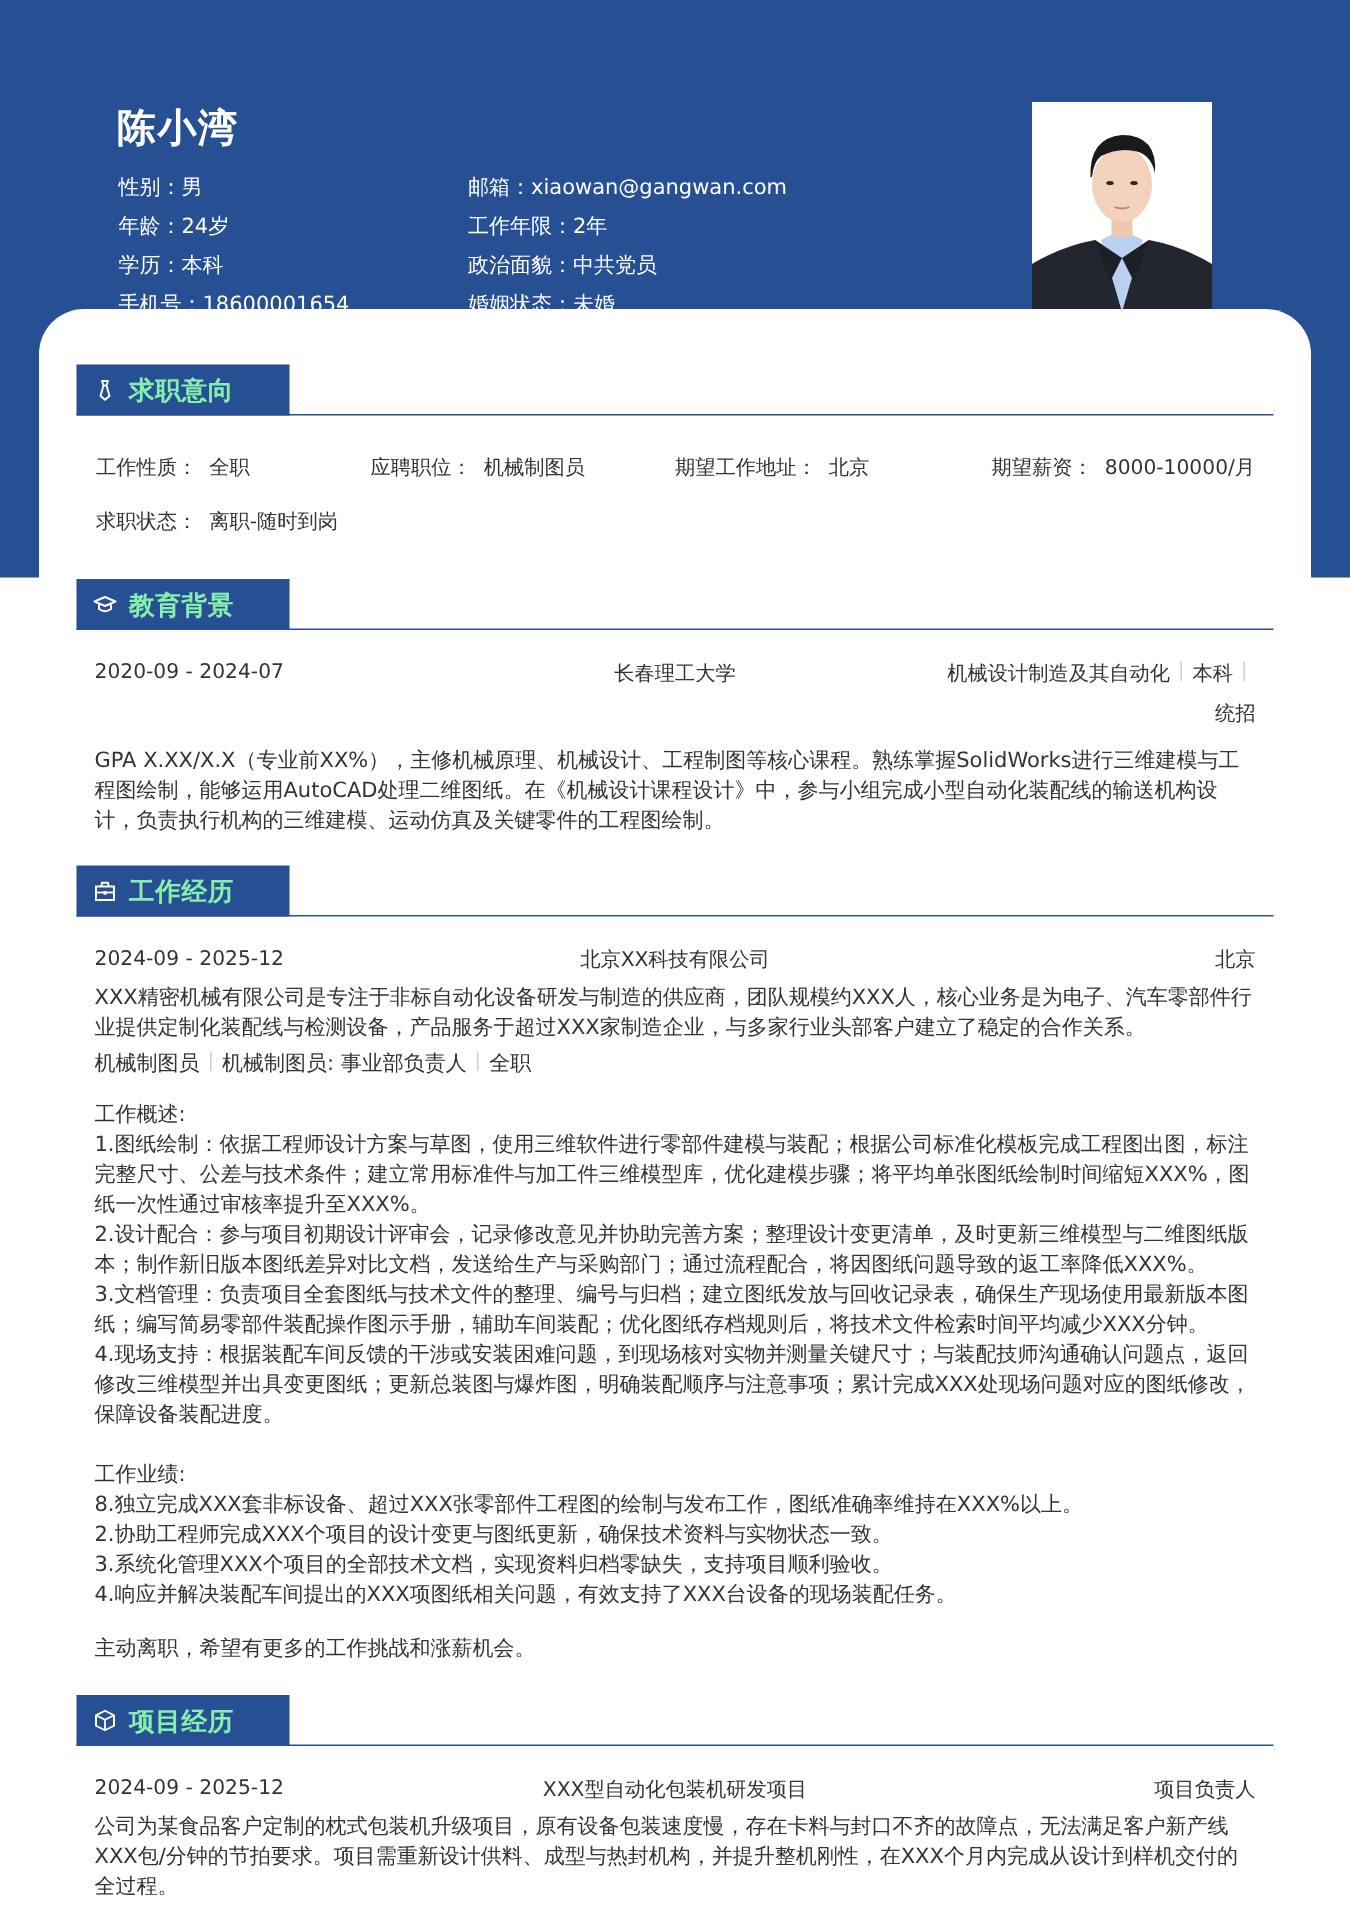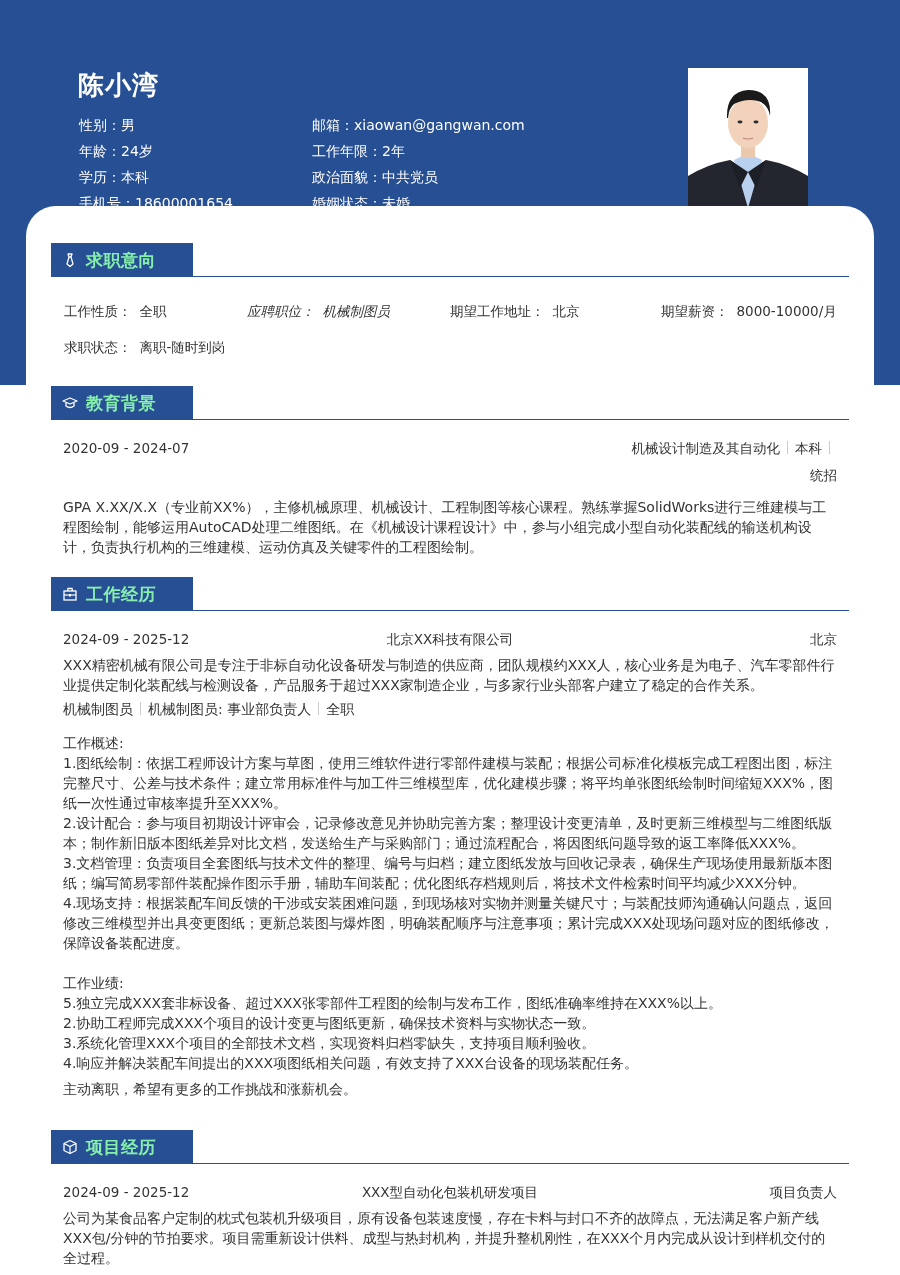--- a/index.html
+++ b/index.html
@@ -80,21 +80,21 @@
       <span class="sec-icon">
         <svg width="16" height="16" viewBox="0 0 16 16">
             <path d="M6 2 L10 2 L9 5 L7 5 Z M7 5 L9 5 L11 12 L8 14.5 L5 12 Z" fill="none" stroke="#ffffff" stroke-width="1.3" stroke-linejoin="round"></path>
           </svg>
       </span>
       <span class="sec-title">求职意向</span>
     </div>
   </div>
   <div class="intent-grid" style="margin-top:26px;">
     <div class="intent-item" style="left:13px; top:0;"><span class="k">工作性质：</span><span>全职</span></div>
-    <div class="intent-item" style="left:196px; top:0;font-style:italic;"><span class="k">应聘职位：</span><span>机械制图员</span></div>
+    <div class="intent-item" style="left:196px; top:0;"><span class="k">应聘职位：</span><span>机械制图员</span></div>
     <div class="intent-item" style="left:399px; top:0;"><span class="k">期望工作地址：</span><span>北京</span></div>
     <div class="intent-item" style="left:610px; top:0;"><span class="k">期望薪资：</span><span>8000-10000/月</span></div>
     <div class="intent-item" style="left:13px; top:36px;"><span class="k">求职状态：</span><span>离职-随时到岗</span></div>
   </div>
 </div>
 
 <div class="section" style="top:386px;">
   <div class="sec-head">
     <div class="sec-tab">
       <span class="sec-icon">
@@ -102,20 +102,21 @@
             <path d="M1 6 L8 3 L15 6 L8 9 Z" fill="none" stroke="#ffffff" stroke-width="1.3" stroke-linejoin="round"></path>
             <path d="M4 7.5 L4 11 Q8 14 12 11 L12 7.5" fill="none" stroke="#ffffff" stroke-width="1.3"></path>
           </svg>
       </span>
       <span class="sec-title">教育背景</span>
     </div>
   </div>
   <div style="margin-top:20px;">
     <div class="row3">
       <span class="l">2020-09 - 2024-07</span>
+      <span class="c">长春理工大学</span>
       <span class="r"><span>机械设计制造及其自动化</span><span class="sep"></span><span>本科</span><span class="sep"></span></span>
     </div>
     <div class="row3" style="margin-top:7px;">
       <span class="r">统招</span>
     </div>
     <div class="para" style="margin-top:10px;">GPA X.XX/X.X（专业前XX%），主修机械原理、机械设计、工程制图等核心课程。熟练掌握SolidWorks进行三维建模与工程图绘制，能够运用AutoCAD处理二维图纸。在《机械设计课程设计》中，参与小组完成小型自动化装配线的输送机构设计，负责执行机构的三维建模、运动仿真及关键零件的工程图绘制。</div>
   </div>
 </div>
 
 <div class="section" style="top:577px;">
@@ -141,26 +142,26 @@
     <div class="para" style="margin-top:4px;">XXX精密机械有限公司是专注于非标自动化设备研发与制造的供应商，团队规模约XXX人，核心业务是为电子、汽车零部件行业提供定制化装配线与检测设备，产品服务于超过XXX家制造企业，与多家行业头部客户建立了稳定的合作关系。</div>
     <div class="para" style="margin-top:4px;"><span>机械制图员</span><span class="sep"></span><span>机械制图员: 事业部负责人</span><span class="sep"></span><span>全职</span></div>
 
     <div class="para" style="margin-top:14px;">工作概述:</div>
     <div class="para">1.图纸绘制：依据工程师设计方案与草图，使用三维软件进行零部件建模与装配；根据公司标准化模板完成工程图出图，标注完整尺寸、公差与技术条件；建立常用标准件与加工件三维模型库，优化建模步骤；将平均单张图纸绘制时间缩短XXX%，图纸一次性通过审核率提升至XXX%。</div>
     <div class="para">2.设计配合：参与项目初期设计评审会，记录修改意见并协助完善方案；整理设计变更清单，及时更新三维模型与二维图纸版本；制作新旧版本图纸差异对比文档，发送给生产与采购部门；通过流程配合，将因图纸问题导致的返工率降低XXX%。</div>
     <div class="para">3.文档管理：负责项目全套图纸与技术文件的整理、编号与归档；建立图纸发放与回收记录表，确保生产现场使用最新版本图纸；编写简易零部件装配操作图示手册，辅助车间装配；优化图纸存档规则后，将技术文件检索时间平均减少XXX分钟。</div>
     <div class="para">4.现场支持：根据装配车间反馈的干涉或安装困难问题，到现场核对实物并测量关键尺寸；与装配技师沟通确认问题点，返回修改三维模型并出具变更图纸；更新总装图与爆炸图，明确装配顺序与注意事项；累计完成XXX处现场问题对应的图纸修改，保障设备装配进度。</div>
 
     <div class="para" style="margin-top:20px;">工作业绩:</div>
-    <div class="para">5.独立完成XXX套非标设备、超过XXX张零部件工程图的绘制与发布工作，图纸准确率维持在XXX%以上。</div>
+    <div class="para">8.独立完成XXX套非标设备、超过XXX张零部件工程图的绘制与发布工作，图纸准确率维持在XXX%以上。</div>
     <div class="para">2.协助工程师完成XXX个项目的设计变更与图纸更新，确保技术资料与实物状态一致。</div>
     <div class="para">3.系统化管理XXX个项目的全部技术文档，实现资料归档零缺失，支持项目顺利验收。</div>
     <div class="para">4.响应并解决装配车间提出的XXX项图纸相关问题，有效支持了XXX台设备的现场装配任务。</div>
 
-    <div class="para" style="margin-top:6px;">主动离职，希望有更多的工作挑战和涨薪机会。</div>
+    <div class="para" style="margin-top:16px;">主动离职，希望有更多的工作挑战和涨薪机会。</div>
   </div>
 </div>
 
 <div class="section" style="top:1130px;">
   <div class="sec-head">
     <div class="sec-tab">
       <span class="sec-icon">
         <svg width="16" height="16" viewBox="0 0 16 16">
             <path d="M8 1.5 L14 4.5 L14 11.5 L8 14.5 L2 11.5 L2 4.5 Z" fill="none" stroke="#ffffff" stroke-width="1.3" stroke-linejoin="round"></path>
             <path d="M2 4.5 L8 7.5 L14 4.5 M8 7.5 L8 14.5" fill="none" stroke="#ffffff" stroke-width="1.2"></path>

